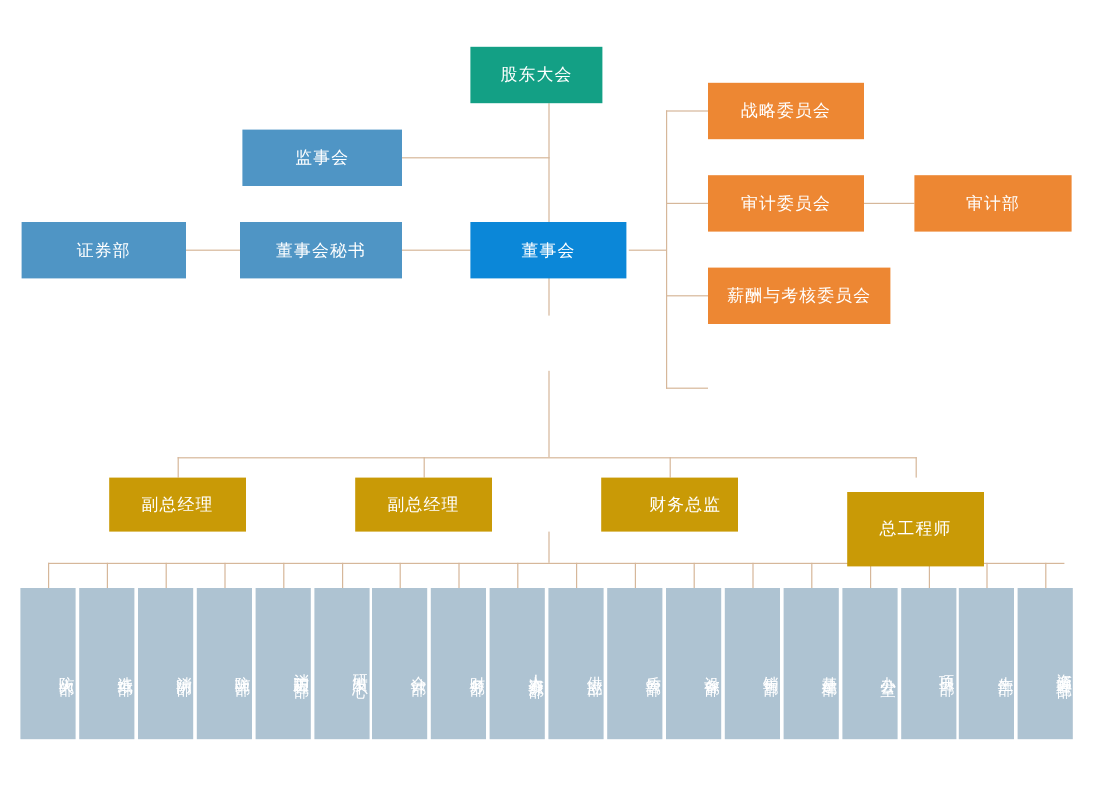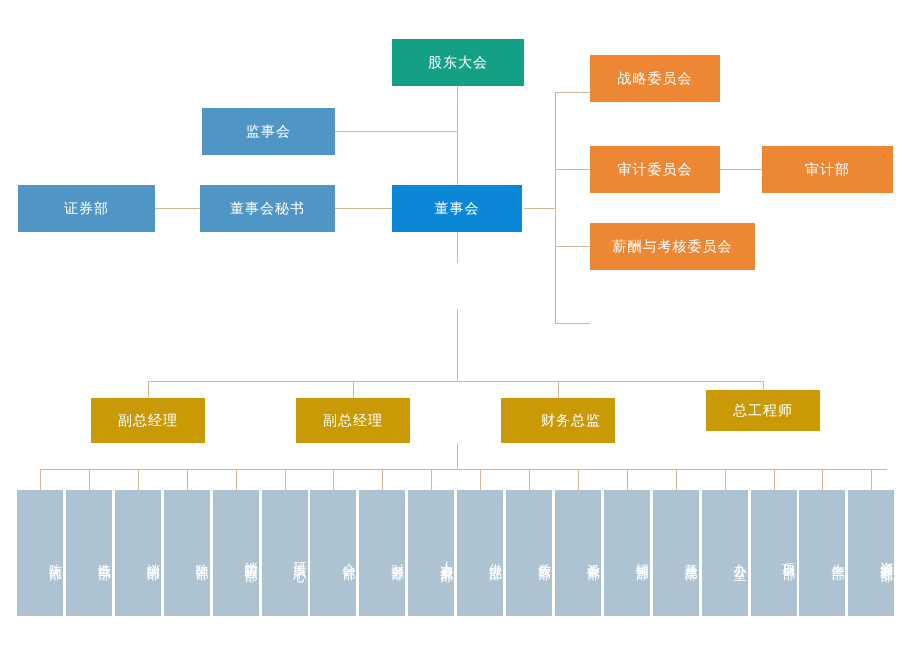--- a/index.html
+++ b/index.html
@@ -103,41 +103,41 @@
       <div class="line v" style="left: 529px; top: 469px; height: 21px;"></div>
       <div class="line v" style="left: 578px; top: 469px; height: 21px;"></div>
       <div class="line v" style="left: 627px; top: 469px; height: 21px;"></div>
       <div class="line v" style="left: 676px; top: 469px; height: 21px;"></div>
       <div class="line v" style="left: 725px; top: 469px; height: 21px;"></div>
       <div class="line v" style="left: 774px; top: 469px; height: 21px;"></div>
       <div class="line v" style="left: 822px; top: 469px; height: 21px;"></div>
       <div class="line v" style="left: 871px; top: 469px; height: 21px;"></div>
     </div>
 
-  <div class="node teal" style="left:392px; top:39px; width:132px; height:47px;">股东大会</div>
+  <div class="node teal" style="left:392px; top:39px; width:110px; height:47px;">股东大会</div>
 
   <div class="node lightblue" style="left:202px; top:108px; width:133px; height:47px;">监事会</div>
 
   <div class="node lightblue" style="left:18px; top:185px; width:137px; height:47px;">证券部</div>
 
   <div class="node lightblue" style="left:200px; top:185px; width:135px; height:47px;">董事会秘书</div>
 
   <div class="node blue" style="left:392px; top:185px; width:130px; height:47px;">董事会</div>
 
 
-  <div class="node orange" style="left:590px; top:55px; width:130px; height:47px;">战略委员会</div>
+  <div class="node orange" style="left:590px; top:69px; width:130px; height:47px;">战略委员会</div>
   <div class="node orange" style="left:590px; top:146px; width:130px; height:47px;">审计委员会</div>
-  <div class="node orange" style="left:590px; top:223px; width:165px; height:47px;">薪酬与考核委员会</div>
+  <div class="node orange" style="left:590px; top:223px; width:152px; height:47px;">薪酬与考核委员会</div>
 
   <div class="node orange" style="left:762px; top:146px; width:131px; height:47px;">审计部</div>
 
   <div class="node gold" style="left:91px; top:398px; width:114px; height:45px;">副总经理</div>
   <div class="node gold" style="left:296px; top:398px; width:114px; height:45px;">副总经理</div>
   <div class="node gold" style="left:501px; top:398px; width:114px; height:45px;padding-left:26px;">财务总监</div>
-  <div class="node gold" style="left:706px; top:390px; width:114px; height:41px;">总工程师</div>
+  <div class="node gold" style="left:706px; top:410px; width:114px; height:62px;">总工程师</div>
 
   <div id="departments">
       <div class="node dept" style="left: 17px; top: 490px; width: 46px; height: 126px;">防火部</div>
       <div class="node dept" style="left: 65.9px; top: 490px; width: 46px; height: 126px;">造纸部</div>
       <div class="node dept" style="left: 114.8px; top: 490px; width: 46px; height: 126px;">消防部</div>
       <div class="node dept" style="left: 163.7px; top: 490px; width: 46px; height: 126px;">防弹部</div>
       <div class="node dept" style="left: 212.6px; top: 490px; width: 46px; height: 126px;">消防工程部</div>
       <div class="node dept" style="left: 261.5px; top: 490px; width: 46px; height: 126px;">研发中心</div>
       <div class="node dept" style="left: 310.4px; top: 490px; width: 46px; height: 126px;">会计部</div>
       <div class="node dept" style="left: 359.3px; top: 490px; width: 46px; height: 126px;">财务部</div>

